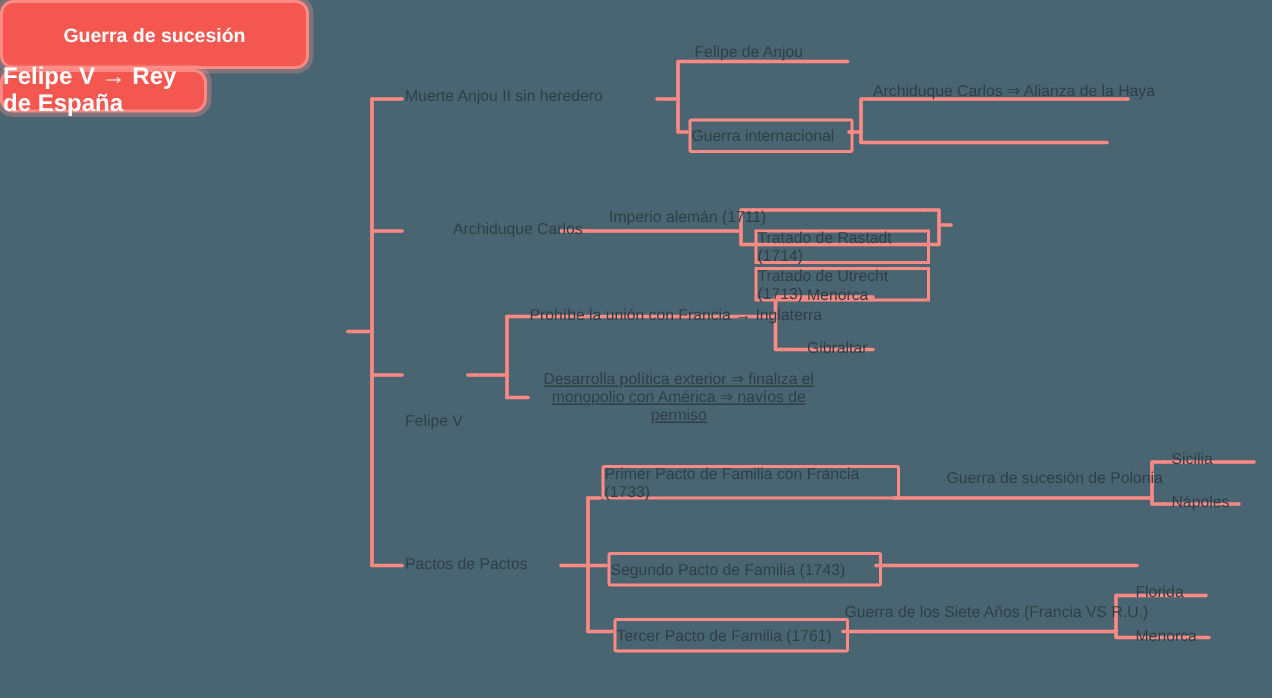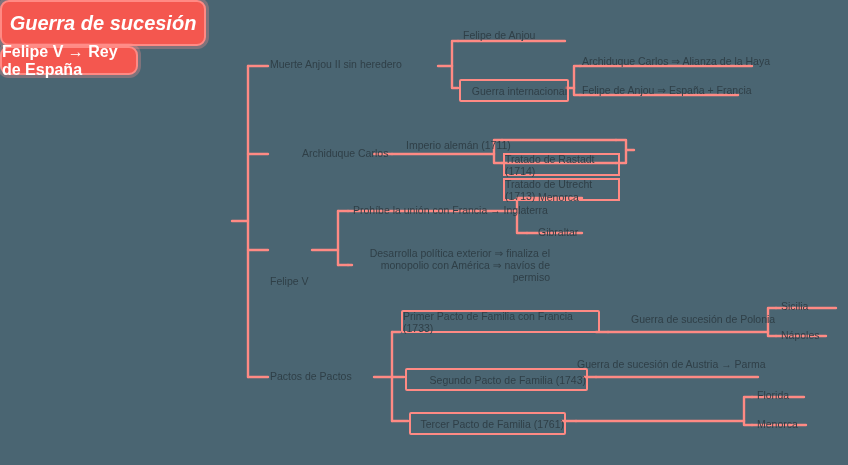--- a/index.html
+++ b/index.html
@@ -18,22 +18,21 @@
     background:#f4574f;
     border:2px solid #ff8a84;
     border-radius:9px;
     color:#ffffff;
     font-weight:bold;
     box-shadow:0 0 0 3px rgba(255,150,145,.30);
     display:flex;align-items:center;justify-content:center;
   }
   .root{
     left:28px;top:200px;width:202px;height:42px;
-    font-size:20px;
-    font-style:italic;
+    font-size:13px;
   }
   .highlight{
     left:634px;top:137px;width:134px;height:25px;
     font-size:16px;font-weight:bold;
   }
 
   
   .txt{
     color:#2f3f47;
     font-size:10.5px;
@@ -42,21 +41,21 @@
     white-space:nowrap;
   }
   .txt.two{white-space:normal;width:190px;text-align:center;}
 
   
   .cap{
     position:absolute;
     border:2px solid #ff8a84;
     color:#2f3f47;
     font-size:10.5px;
-    display:flex;align-items:center;justify-content:flex-end;
+    display:flex;align-items:center;justify-content:flex-start;
     background:transparent;
   }
   .cap.hex{border-radius:2px;}
 </style>
 </head>
 <body>
 
 <div id="canvas">
 
   <svg class="links" viewBox="0 0 848 465" xmlns="http://www.w3.org/2000/svg">
@@ -135,21 +134,20 @@
   <div class="txt" style="left:270px;top:58px;">Muerte Anjou II sin heredero</div>
 
   <div class="txt" style="left:463px;top:29px;">Felipe de Anjou</div>
 
   <div class="cap hex" style="left:459px;top:79px;width:106px;height:19px;">
     <span>Guerra internacional</span>
   </div>
 
   <div class="txt" style="left:582px;top:55px;">Archiduque Carlos ⇒ Alianza de la Haya</div>
 
-  <div class="txt" style="left:582px;top:84px;">Felipe de Anjou ⇒ España + Francia</div>
 
   <div class="txt" style="left:270px;top:147px;margin-left:32px;">Archiduque Carlos</div>
 
   <div class="txt" style="left:406px;top:139px;">Imperio alemán (1711)</div>
 
   <div class="cap" style="left:503px;top:130px;width:113px;height:19px;margin-top:48px;">
     <span>Tratado de Utrecht (1713)</span>
   </div>
 
   <div class="cap" style="left:503px;top:153px;width:113px;height:19px;">
@@ -161,21 +159,21 @@
   </div>
 
   <div class="txt" style="left:270px;top:243px;margin-top:32px;">Felipe V</div>
 
   <div class="txt" style="left:353px;top:204px;">Prohíbe la unión con Francia → Inglaterra</div>
 
   <div class="txt" style="left:538px;top:191px;">Menorca</div>
 
   <div class="txt" style="left:538px;top:226px;">Gibraltar</div>
 
-  <div class="txt two" style="left:355px;top:247px;width:195px;text-align:right;">Desarrolla política exterior ⇒ finaliza el monopolio con América ⇒ navíos de permiso</div>
+  <div class="txt two" style="left:355px;top:247px;width:195px;text-align:center;text-decoration:underline;">Desarrolla política exterior ⇒ finaliza el monopolio con América ⇒ navíos de permiso</div>
 
   <div class="txt" style="left:270px;top:370px;">Pactos de Pactos</div>
 
   <div class="cap hex" style="left:401px;top:310px;width:195px;height:19px;">
     <span>Primer Pacto de Familia con Francia (1733)</span>
   </div>
 
   <div class="cap hex" style="left:405px;top:368px;width:179px;height:19px;">
     <span>Segundo Pacto de Familia (1743)</span>
   </div>
@@ -183,20 +181,20 @@
   <div class="cap hex" style="left:409px;top:412px;width:153px;height:19px;">
     <span>Tercer Pacto de Familia (1761)</span>
   </div>
 
   <div class="txt" style="left:631px;top:313px;">Guerra de sucesión de Polonia</div>
 
   <div class="txt" style="left:781px;top:300px;">Sicilia</div>
 
   <div class="txt" style="left:781px;top:329px;">Nápoles</div>
 
-  <div class="txt" style="left:577px;top:358px;">Guerra de sucesión de Austria → Parma</div>
-
+
+  <div class="txt" style="left:563px;top:402px;">Guerra de los Siete Años (Francia VS R.U.)</div>
 
   <div class="txt" style="left:757px;top:389px;">Florida</div>
 
   <div class="txt" style="left:757px;top:418px;">Menorca</div>
 
 </div>
 
 </body></html>

